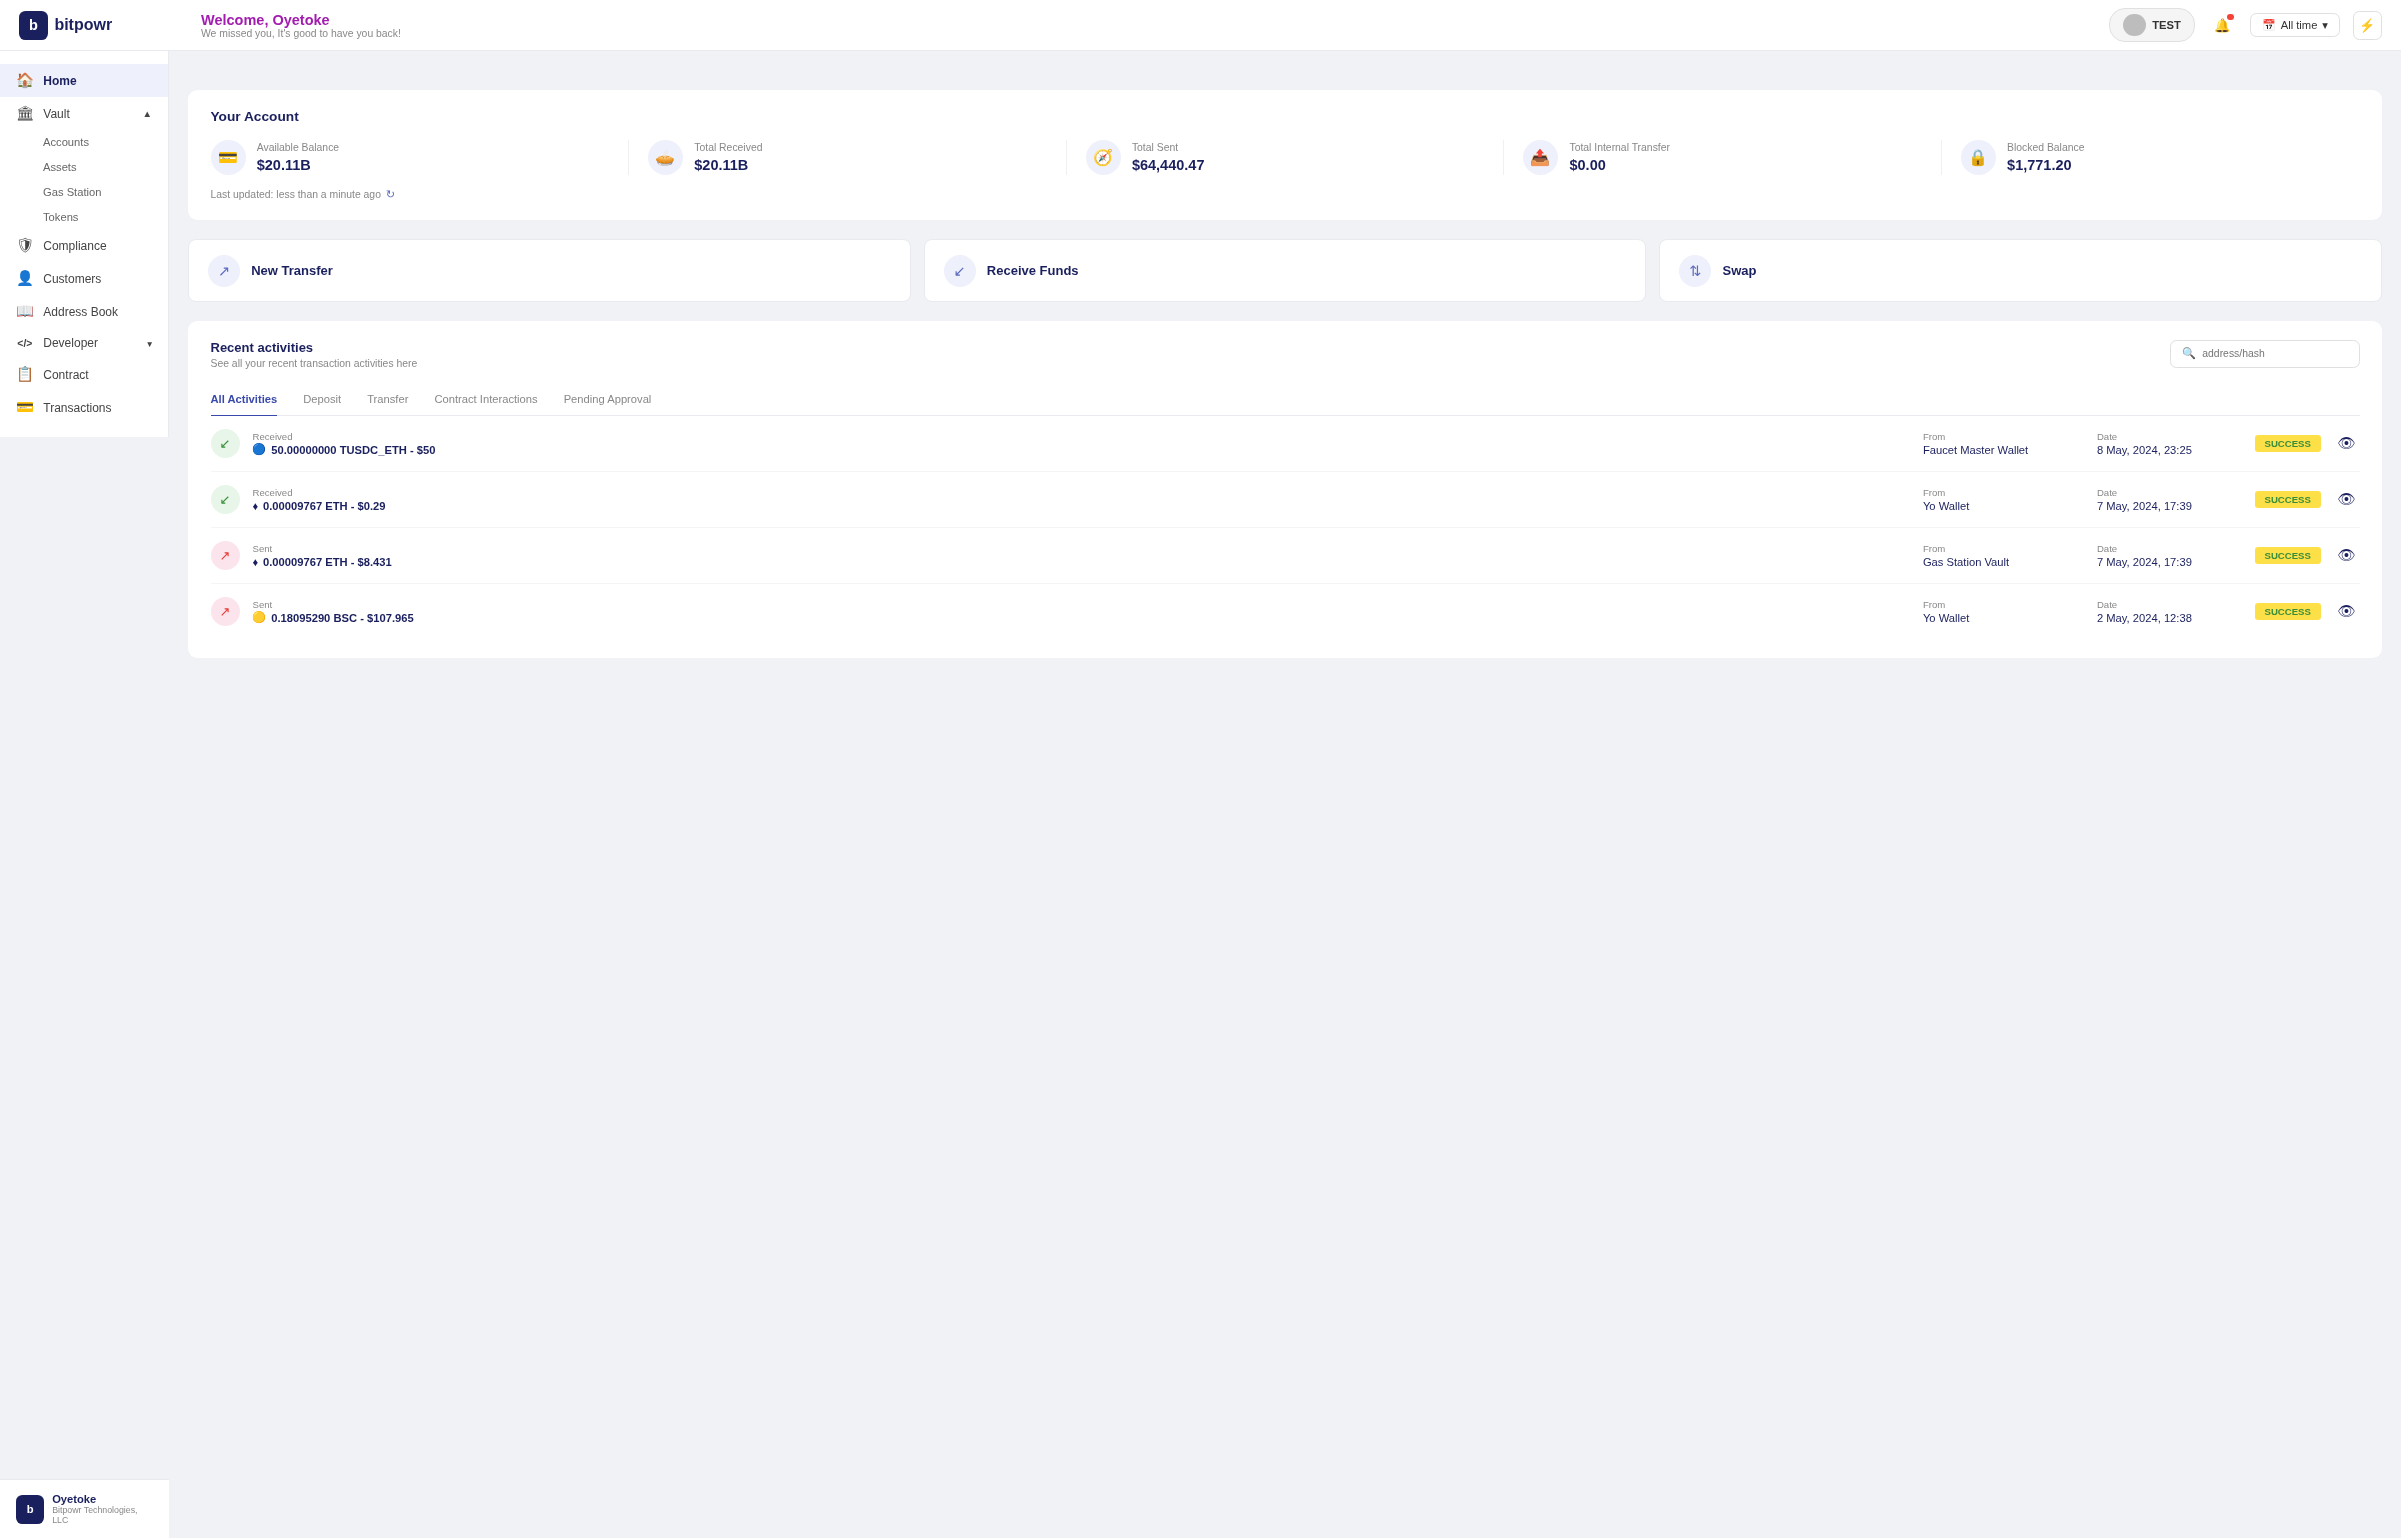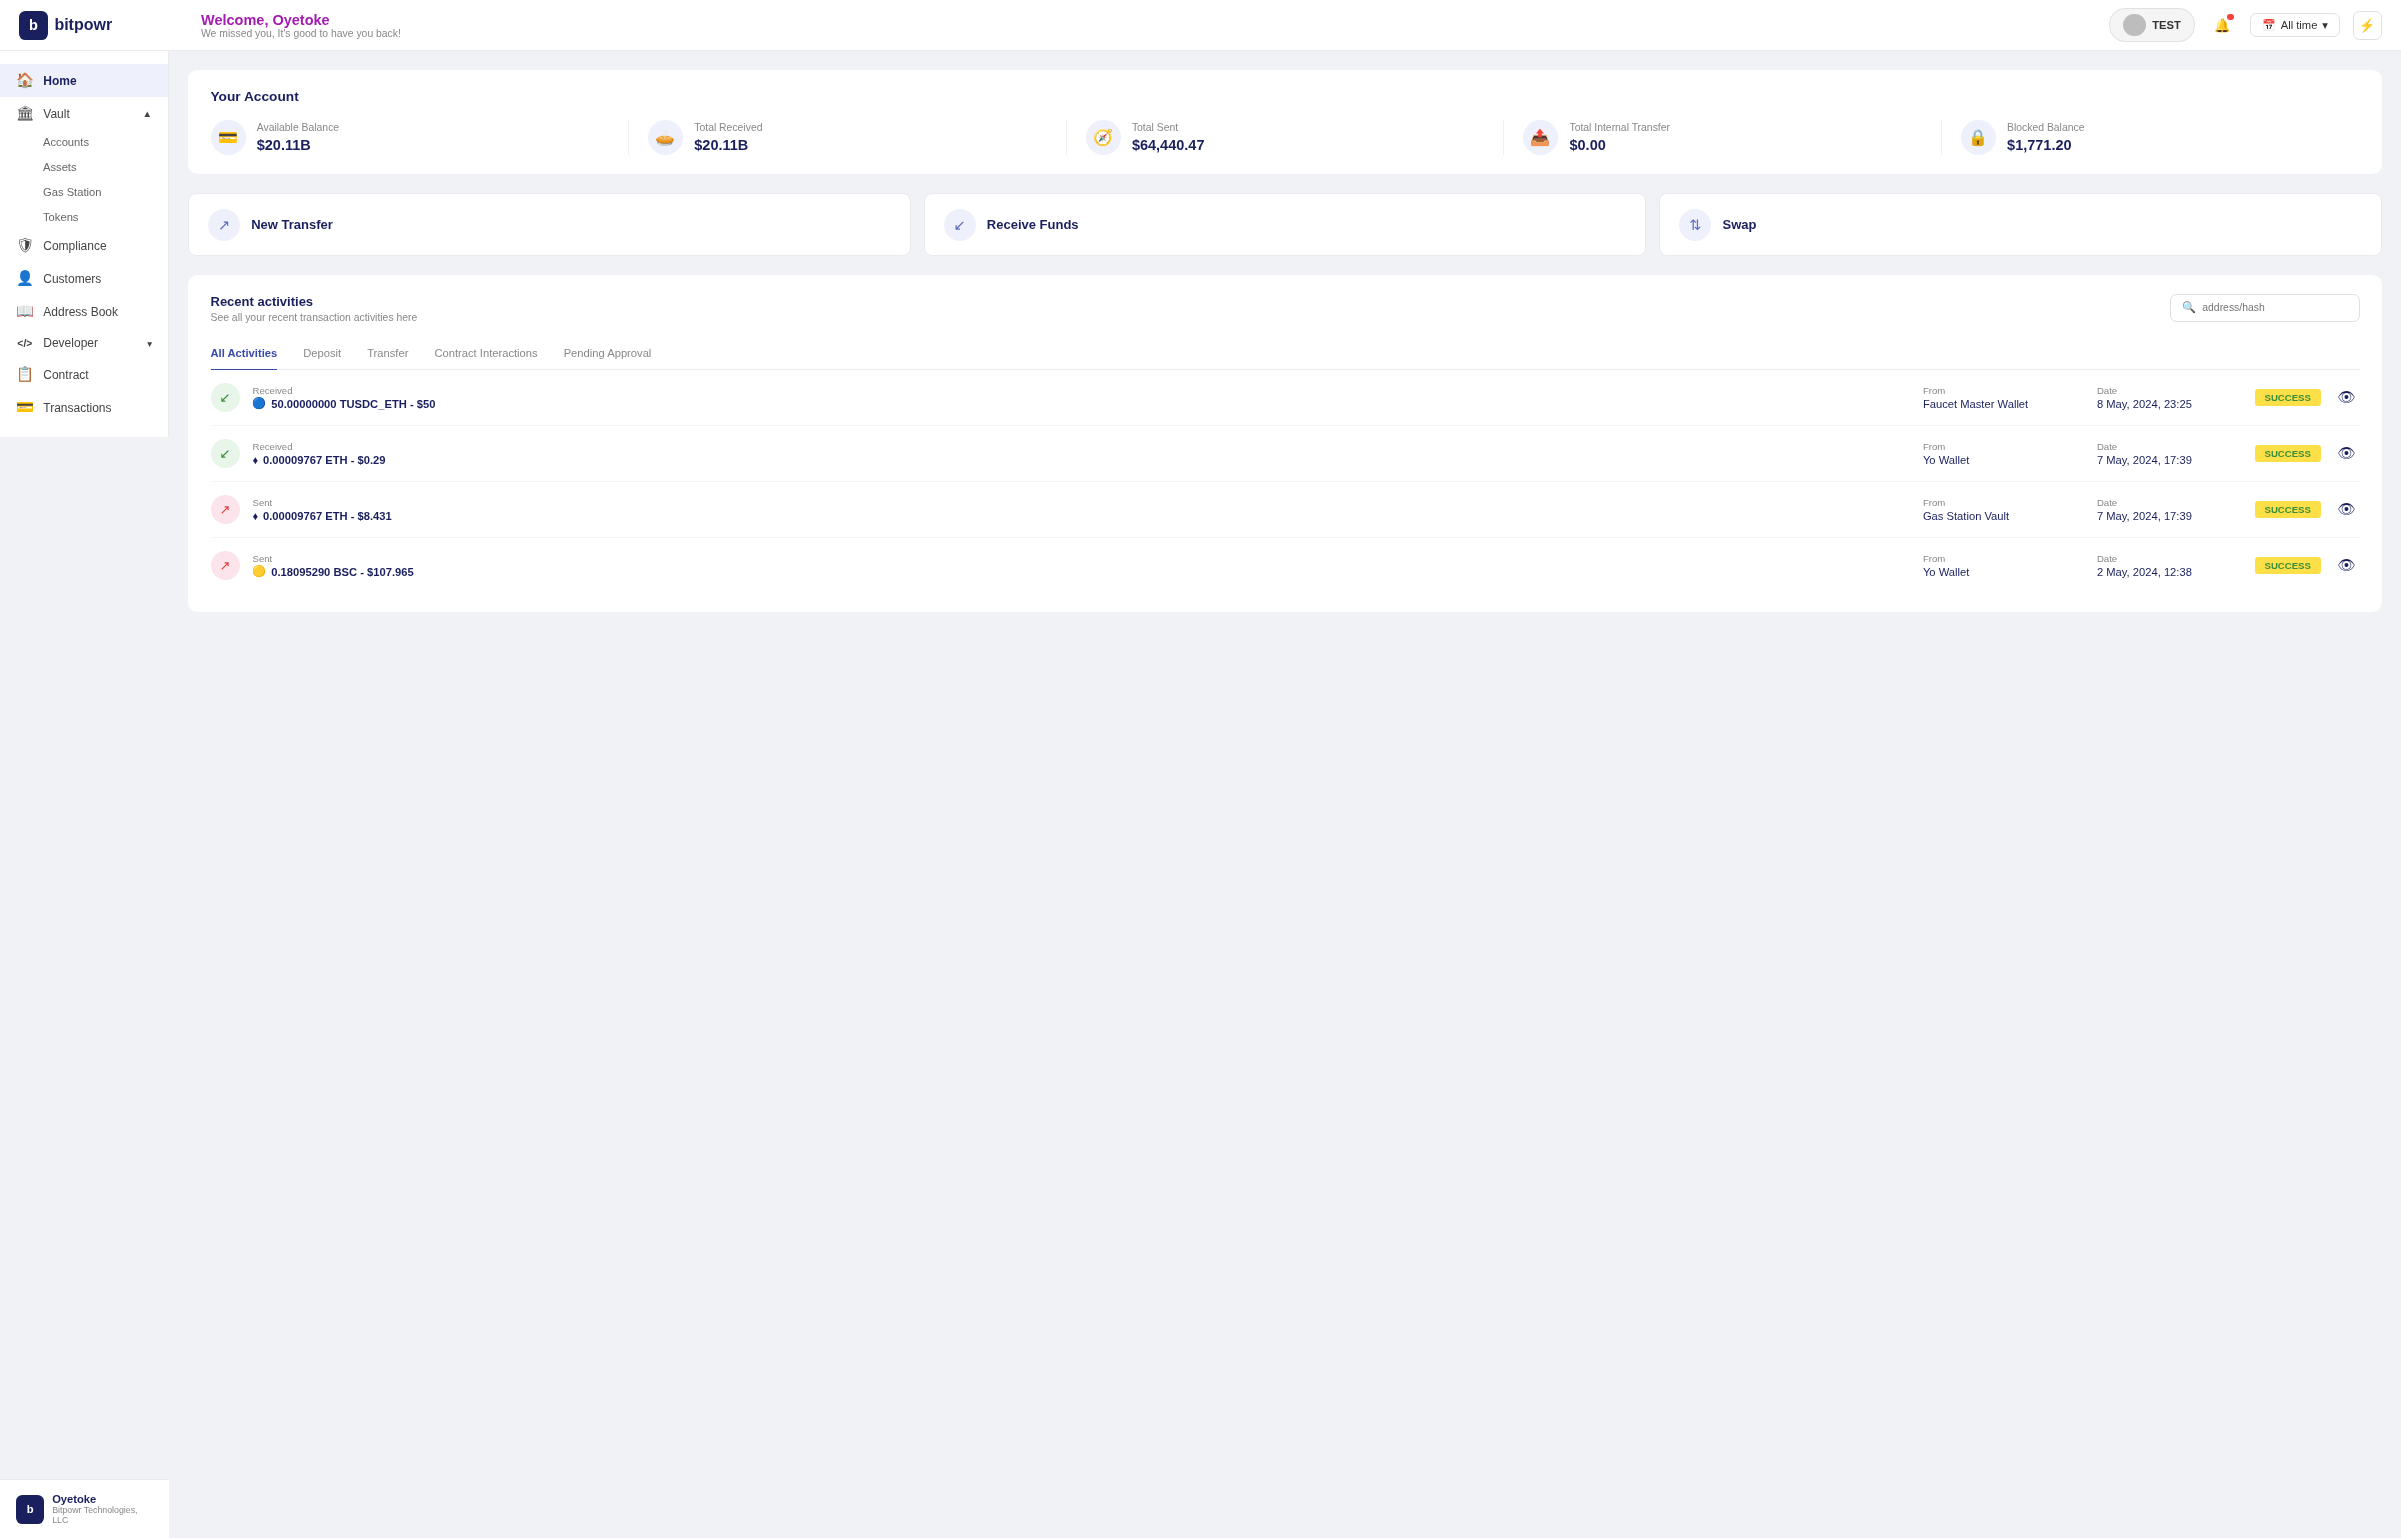--- a/index.html
+++ b/index.html
@@ -142,20 +142,21 @@
       padding: 19px;
       background: #f0f2f5;
     }
 
     
     .account-card {
       background: #fff;
       border-radius: 9.6px;
       padding: 19px 22.5px;
       margin-bottom: 19px;
+      margin-top: 20px;
     }
     .account-card h3 { font-size: 13.7px; font-weight: 700; color: #1a1f5e; margin-bottom: 16px; }
     .balance-grid {
       display: flex;
       gap: 0;
     }
     .balance-item {
       flex: 1;
       display: flex; align-items: center; gap: 11.2px;
       padding: 0 19px 0 0;
@@ -436,20 +437,24 @@
 
         <div class="balance-item">
           <div class="balance-icon">🔒</div>
           <div>
             <div class="balance-label">Blocked Balance</div>
             <div class="balance-value">$1,771.20</div>
           </div>
         </div>
 
       </div>
+      <div class="last-updated">
+        <span>Last updated: less than a minute ago</span>
+        <span class="refresh-icon">↻</span>
+      </div>
     </div>
 
     <div class="quick-actions-section">
       <div class="quick-actions-grid">
 
         <button class="quick-action-btn">
           <div class="action-icon">↗</div>
           <span class="action-label">New Transfer</span>
         </button>
 

